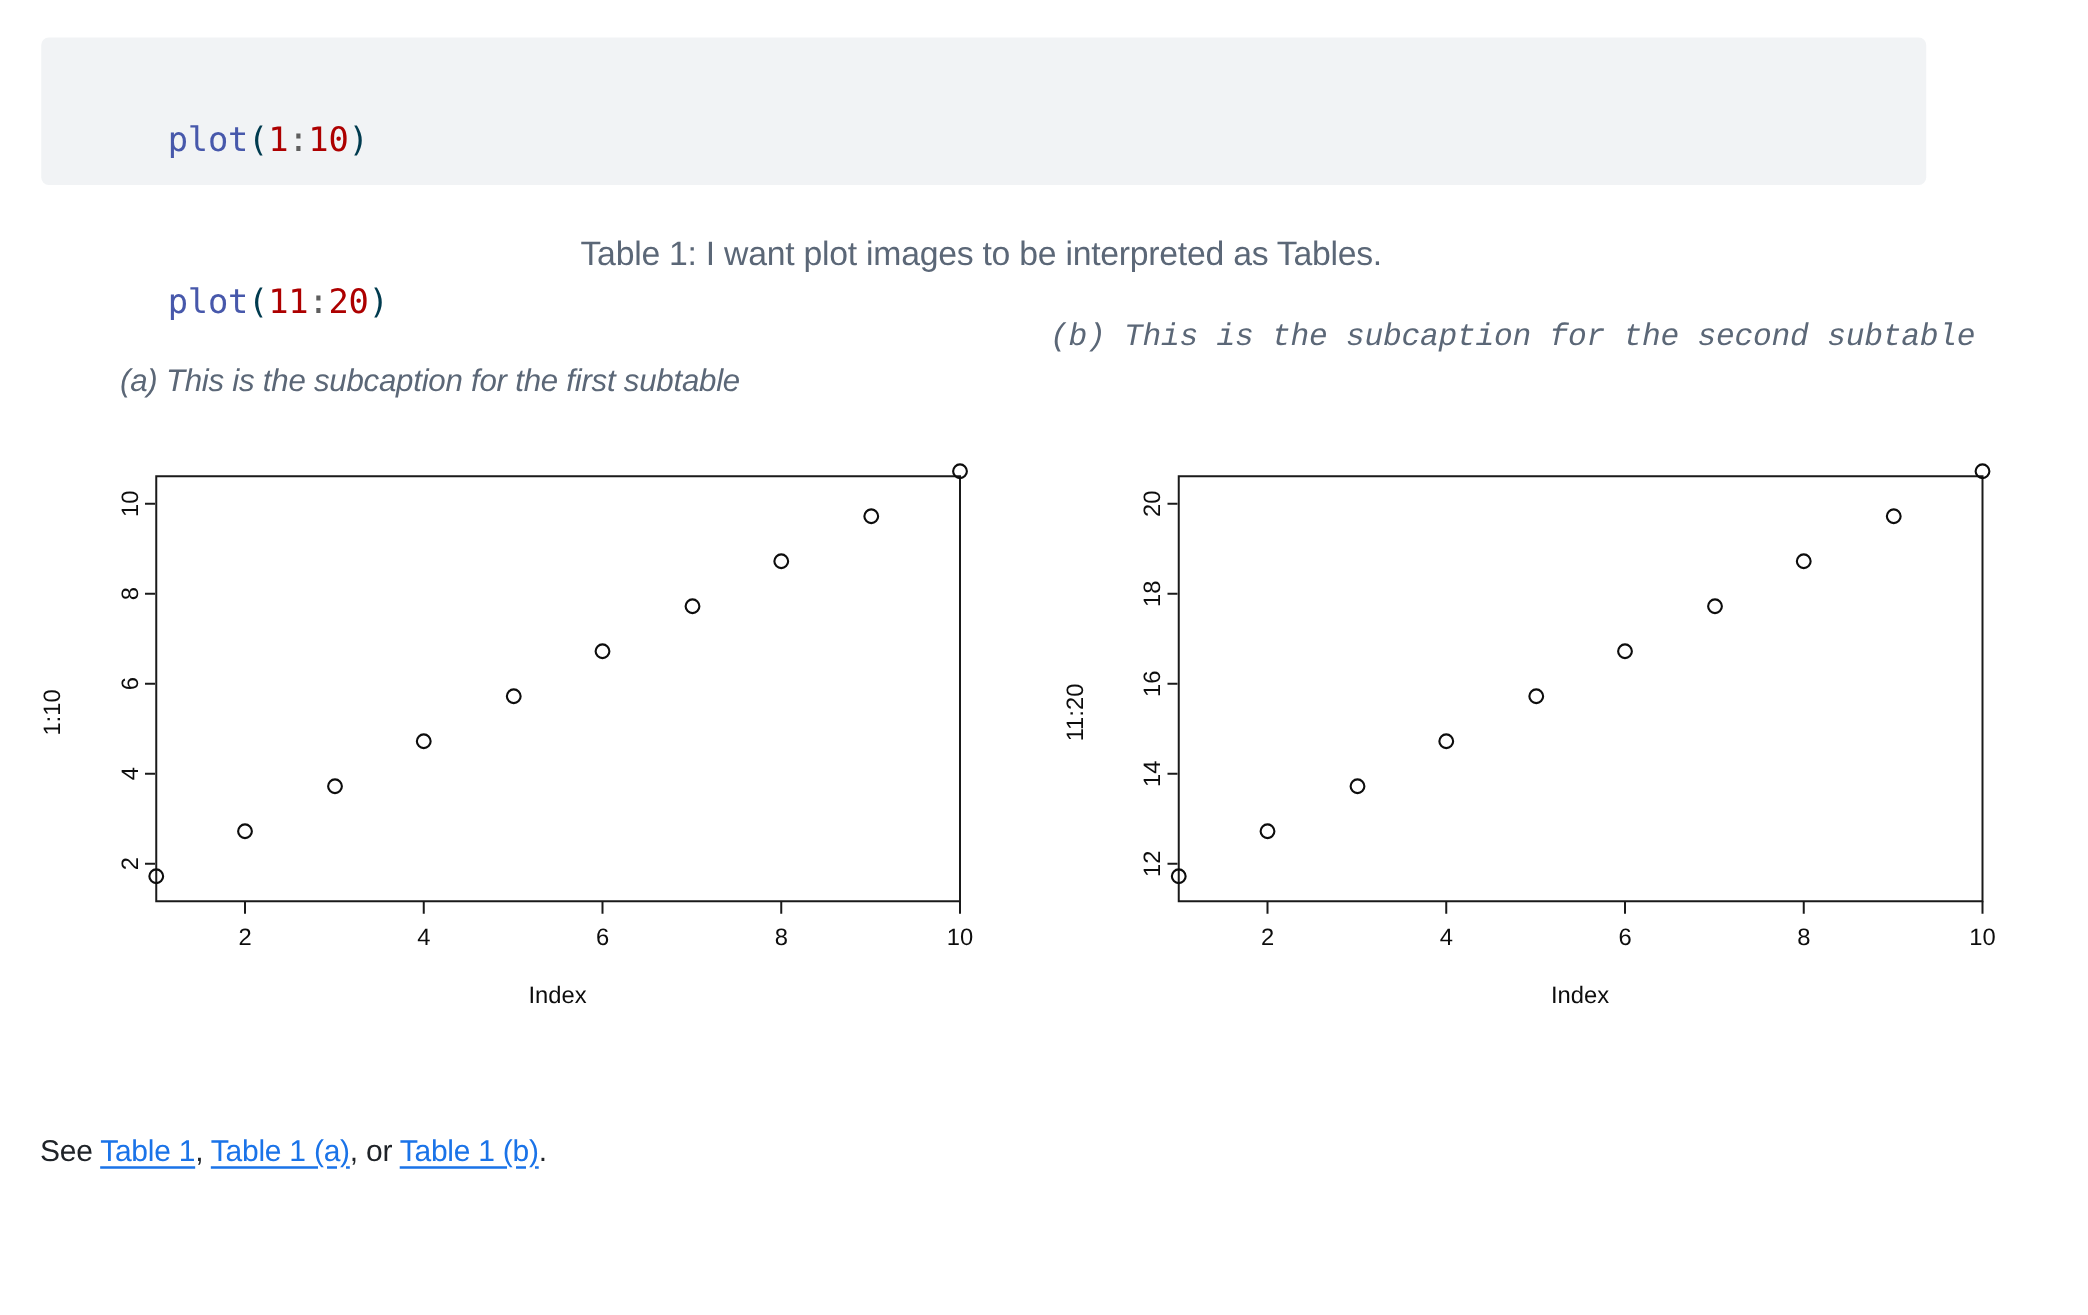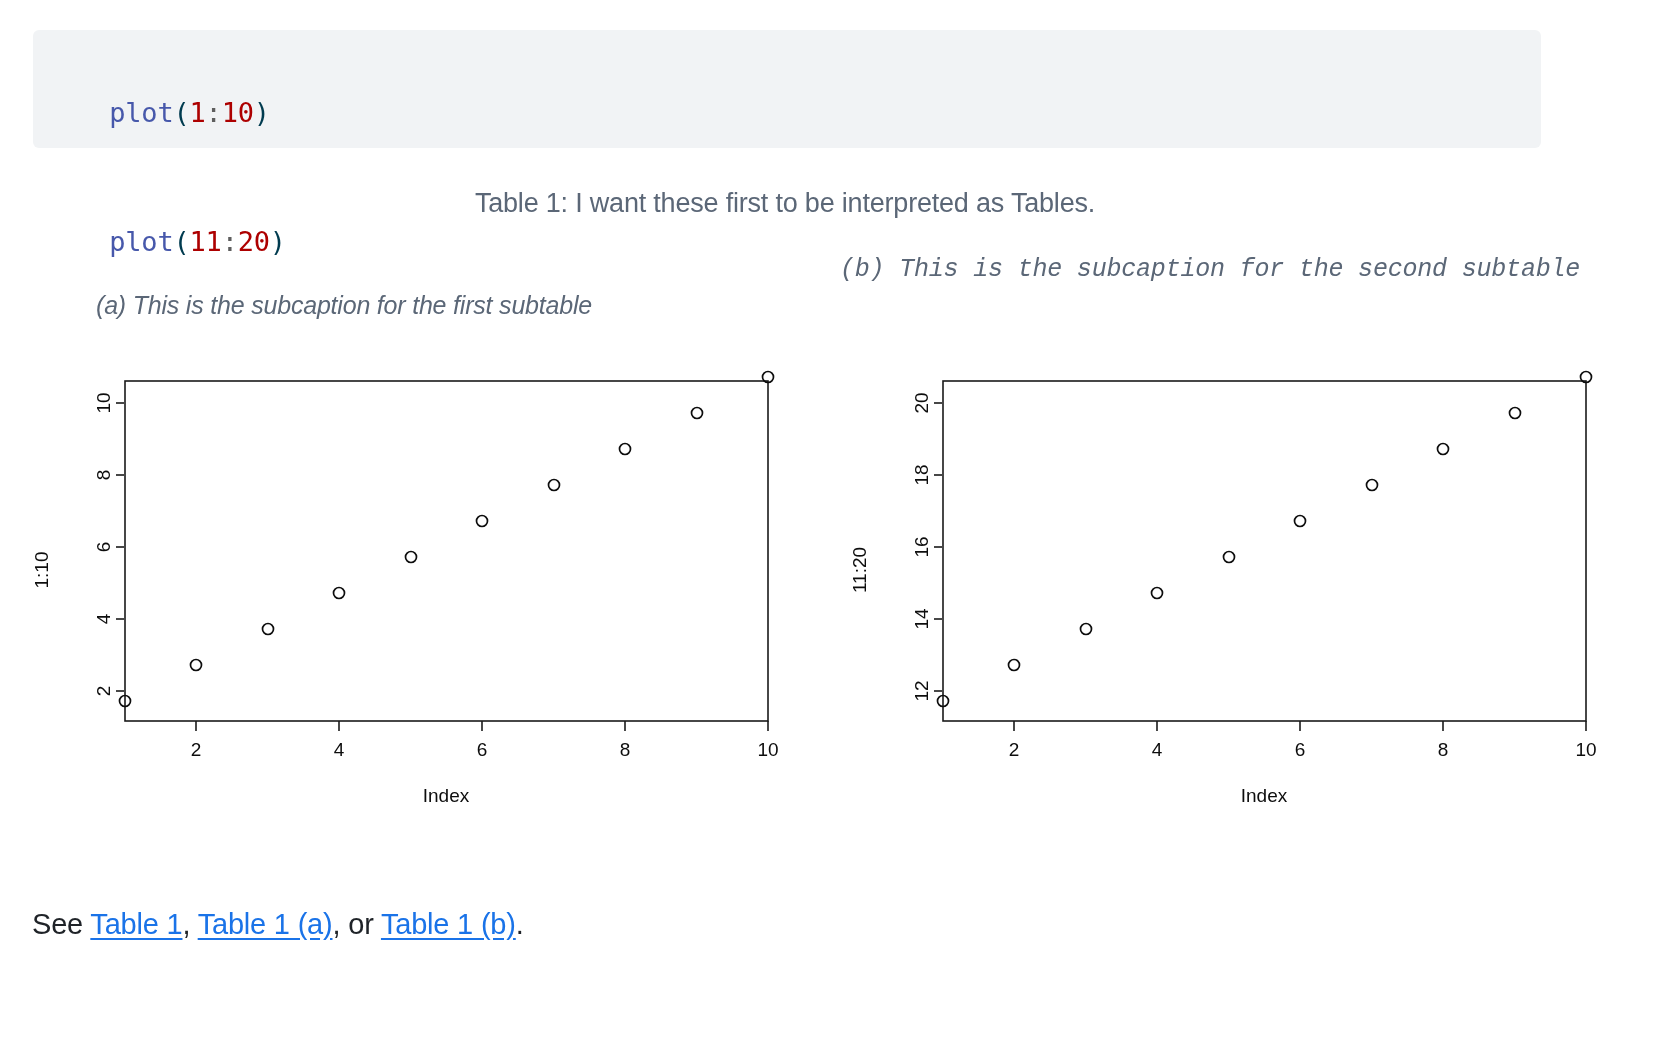--- a/index.html
+++ b/index.html
@@ -18,21 +18,21 @@
 
   
   .code-block {
     position: absolute;
     left: 33px;
     top: 30px;
     width: 1508px;
     height: 118px;
     background: #f1f3f5;
     border-radius: 6px;
-    padding: 18px 22px 0 12px;
+    padding: 18px 22px 0 37px;
     box-sizing: border-box;
   }
   .code-line {
     font-family: "DejaVu Sans Mono", "Liberation Mono", monospace;
     font-size: 27px;
     line-height: 43px;
     white-space: pre;
     letter-spacing: -0.2px;
   }
   .tok-fn    { color: #4758ab; }
@@ -79,21 +79,21 @@
   .tick      { stroke: #1a1a1a; stroke-width: 1.6; }
   .pt        { fill: none; stroke: #0d0d0d; stroke-width: 1.7; }
   .tick-lbl  { font-family: "Liberation Sans", sans-serif; font-size: 19px; fill: #0d0d0d; }
   .axis-lbl  { font-family: "Liberation Sans", sans-serif; font-size: 19px; fill: #0d0d0d; }
 
   
   .see-line {
     position: absolute;
     left: 32px;
     top: 908px;
-    font-size: 29px;
+    font-size: 24px;
     color: #1f2328;
     letter-spacing: -0.2px;
   }
   .see-line a {
     color: #1a73e8;
     text-decoration: underline;
     text-underline-offset: 4px;
   }
 </style>
 </head>
@@ -101,21 +101,21 @@
 
 <div class="code-block">
   <div class="code-line">
     <span class="tok-fn">plot</span><span class="tok-paren">(</span><span class="tok-num">1</span><span class="tok-op">:</span><span class="tok-num">10</span><span class="tok-paren">)</span>
   </div>
   <div class="code-line">
     <span class="tok-fn">plot</span><span class="tok-paren">(</span><span class="tok-num">11</span><span class="tok-op">:</span><span class="tok-num">20</span><span class="tok-paren">)</span>
   </div>
 </div>
 
-<div class="table-caption">Table 1: I want these first to be interpreted as Tables.</div>
+<div class="table-caption">Table 1: I want plot images to be interpreted as Tables.</div>
 
 <div class="subcap subcap-a">(a) This is the subcaption for the first subtable</div>
 <div class="subcap subcap-b">(b) This is the subcaption for the second subtable</div>
 
 <div class="plot-wrap plot-a">
   <svg class="plot-svg" width="760" height="500" viewBox="0 0 760 500">
 
     <text class="axis-lbl" transform="translate(28,210) rotate(-90)" text-anchor="middle">1:10</text>
 
     <text class="tick-lbl" transform="translate(90,43)  rotate(-90)" text-anchor="middle">10</text>

